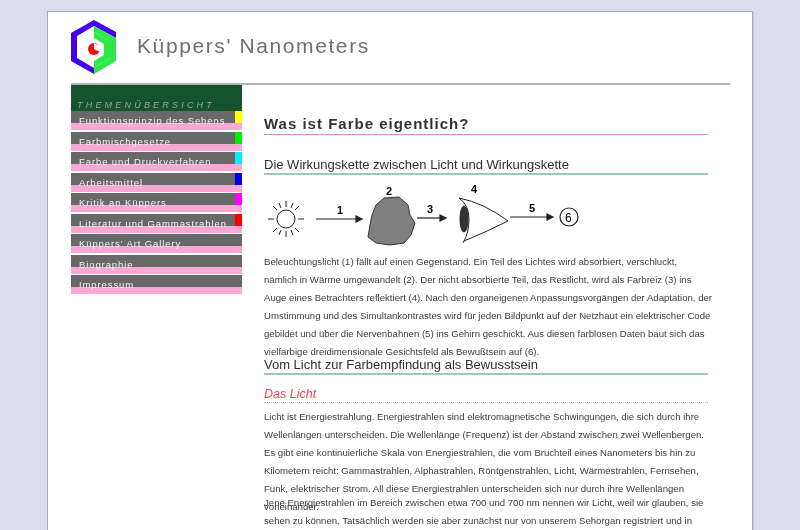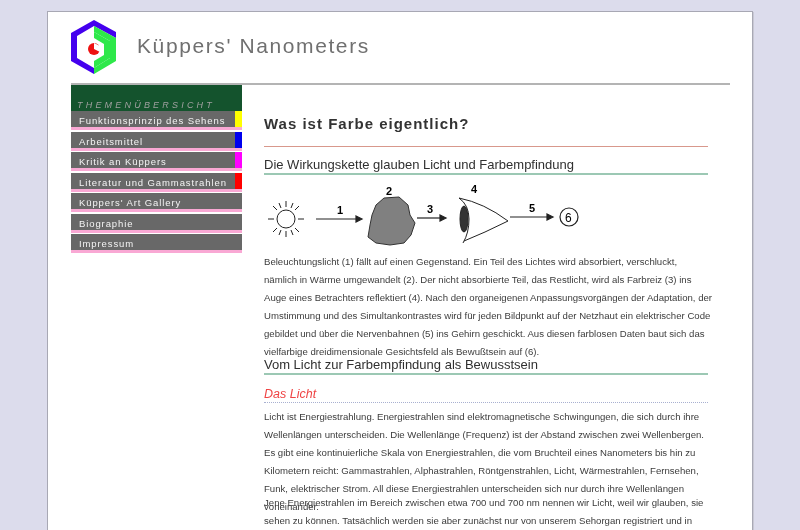--- a/index.html
+++ b/index.html
@@ -36,30 +36,30 @@
   .sidebar-head span {
     position: absolute; left: 6px; bottom: 1px;
     font-size: 9px; font-style: italic; letter-spacing: 3.2px;
     color: #a0a0a0; text-transform: uppercase;
   }
   .nav-item {
     position: relative; height: 19px; margin-bottom: 1.5px;
     background: #686868; color: #f4f4f4;
     font-size: 9.5px; letter-spacing: 0.9px; line-height: 19px;
     padding-left: 8px; box-sizing: border-box; cursor: pointer;
-    border-bottom: 3px solid #f9a8d4;
+    border-bottom: 7px solid #f9a8d4;
   }
   .nav-item .bar {
     position: absolute; right: 0; top: 0; width: 7px; height: 100%;
   }
   .content { position: absolute; left: 216px; top: 73px; width: 444px; }
   h1.main-title {
     margin: 0; position: absolute; top: 30px; left: 0; width: 444px;
     font-size: 15px; font-weight: bold; letter-spacing: 1px; color: #333333;
-    padding-bottom: 14px; border-bottom: 1.5px solid #d8988c;
+    padding-bottom: 2px; border-bottom: 1.5px solid #d8988c;
   }
   h2.sec {
     margin: 0; position: absolute; left: 0; width: 444px;
     font-size: 13px; font-weight: normal; color: #303030;
     padding-bottom: 1px; border-bottom: 2px solid #9cc8b4;
   }
   h3.sub {
     margin: 0; position: absolute; left: 0; width: 444px;
     font-size: 12.5px; font-style: italic; font-weight: normal; color: #ef4444;
     padding-bottom: 1px; border-bottom: 1px dotted #a8b0d0;
@@ -91,20 +91,28 @@
 
   <nav class="sidebar">
     <div class="sidebar-head">
       <span>Themenübersicht</span>
     </div>
     <div class="nav-item">
       <span>Funktionsprinzip des Sehens</span>
       <div class="bar" style="background:#ffff00"></div>
     </div>
     <div class="nav-item">
+      <span>Farbmischgesetze</span>
+      <div class="bar" style="background:#00ee00"></div>
+    </div>
+    <div class="nav-item">
+      <span>Farbe und Druckverfahren</span>
+      <div class="bar" style="background:#00eeff"></div>
+    </div>
+    <div class="nav-item">
       <span>Arbeitsmittel</span>
       <div class="bar" style="background:#0000ee"></div>
     </div>
     <div class="nav-item">
       <span>Kritik an Küppers</span>
       <div class="bar" style="background:#ff00ff"></div>
     </div>
     <div class="nav-item">
       <span>Literatur und Gammastrahlen</span>
       <div class="bar" style="background:#ff0000"></div>
@@ -116,21 +124,21 @@
       <span>Biographie</span>
     </div>
     <div class="nav-item">
       <span>Impressum</span>
     </div>
   </nav>
 
   <main class="content">
     <h1 class="main-title">Was ist Farbe eigentlich?</h1>
 
-    <h2 class="sec" style="top:72px">Die Wirkungskette glauben Licht und Farbempfindung</h2>
+    <h2 class="sec" style="top:72px">Die Wirkungskette zwischen Licht und Wirkungskette</h2>
 
     <svg class="diagram" viewBox="0 0 330 62">
       <g stroke="#222" stroke-width="1" fill="none">
         <circle cx="22" cy="34" r="9"></circle>
         <line x1="22" y1="16" x2="22" y2="22"></line>
           <line x1="22" y1="46" x2="22" y2="52"></line>
         <line x1="4" y1="34" x2="10" y2="34"></line>
           <line x1="34" y1="34" x2="40" y2="34"></line>
         <line x1="9" y1="21" x2="13" y2="25"></line>
           <line x1="31" y1="43" x2="35" y2="47"></line>

